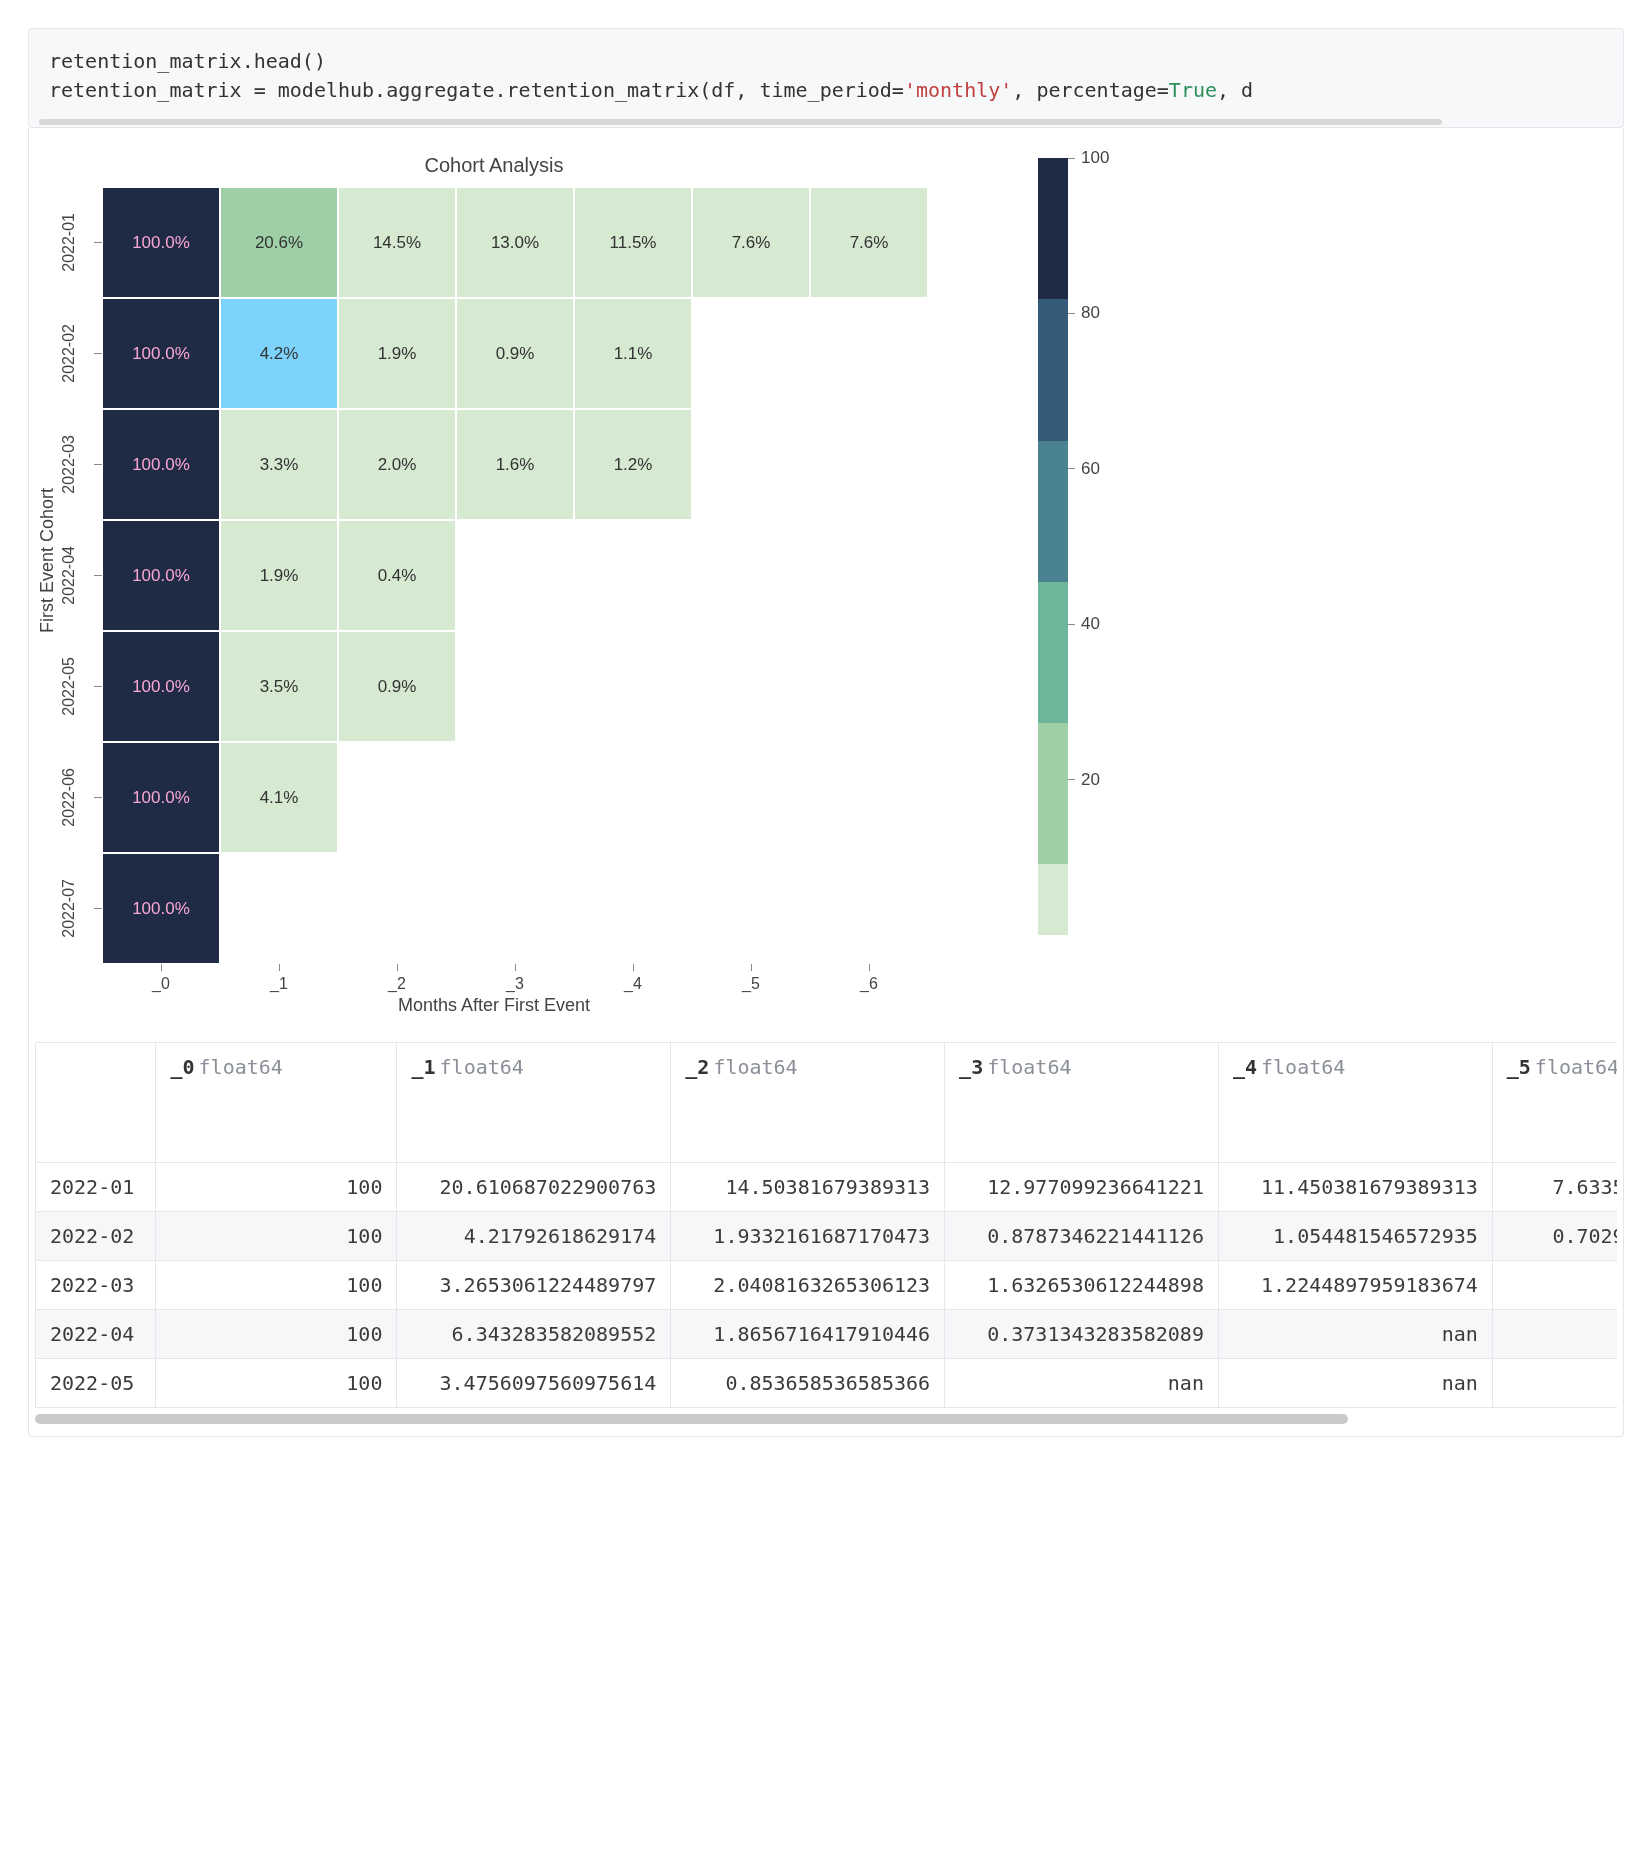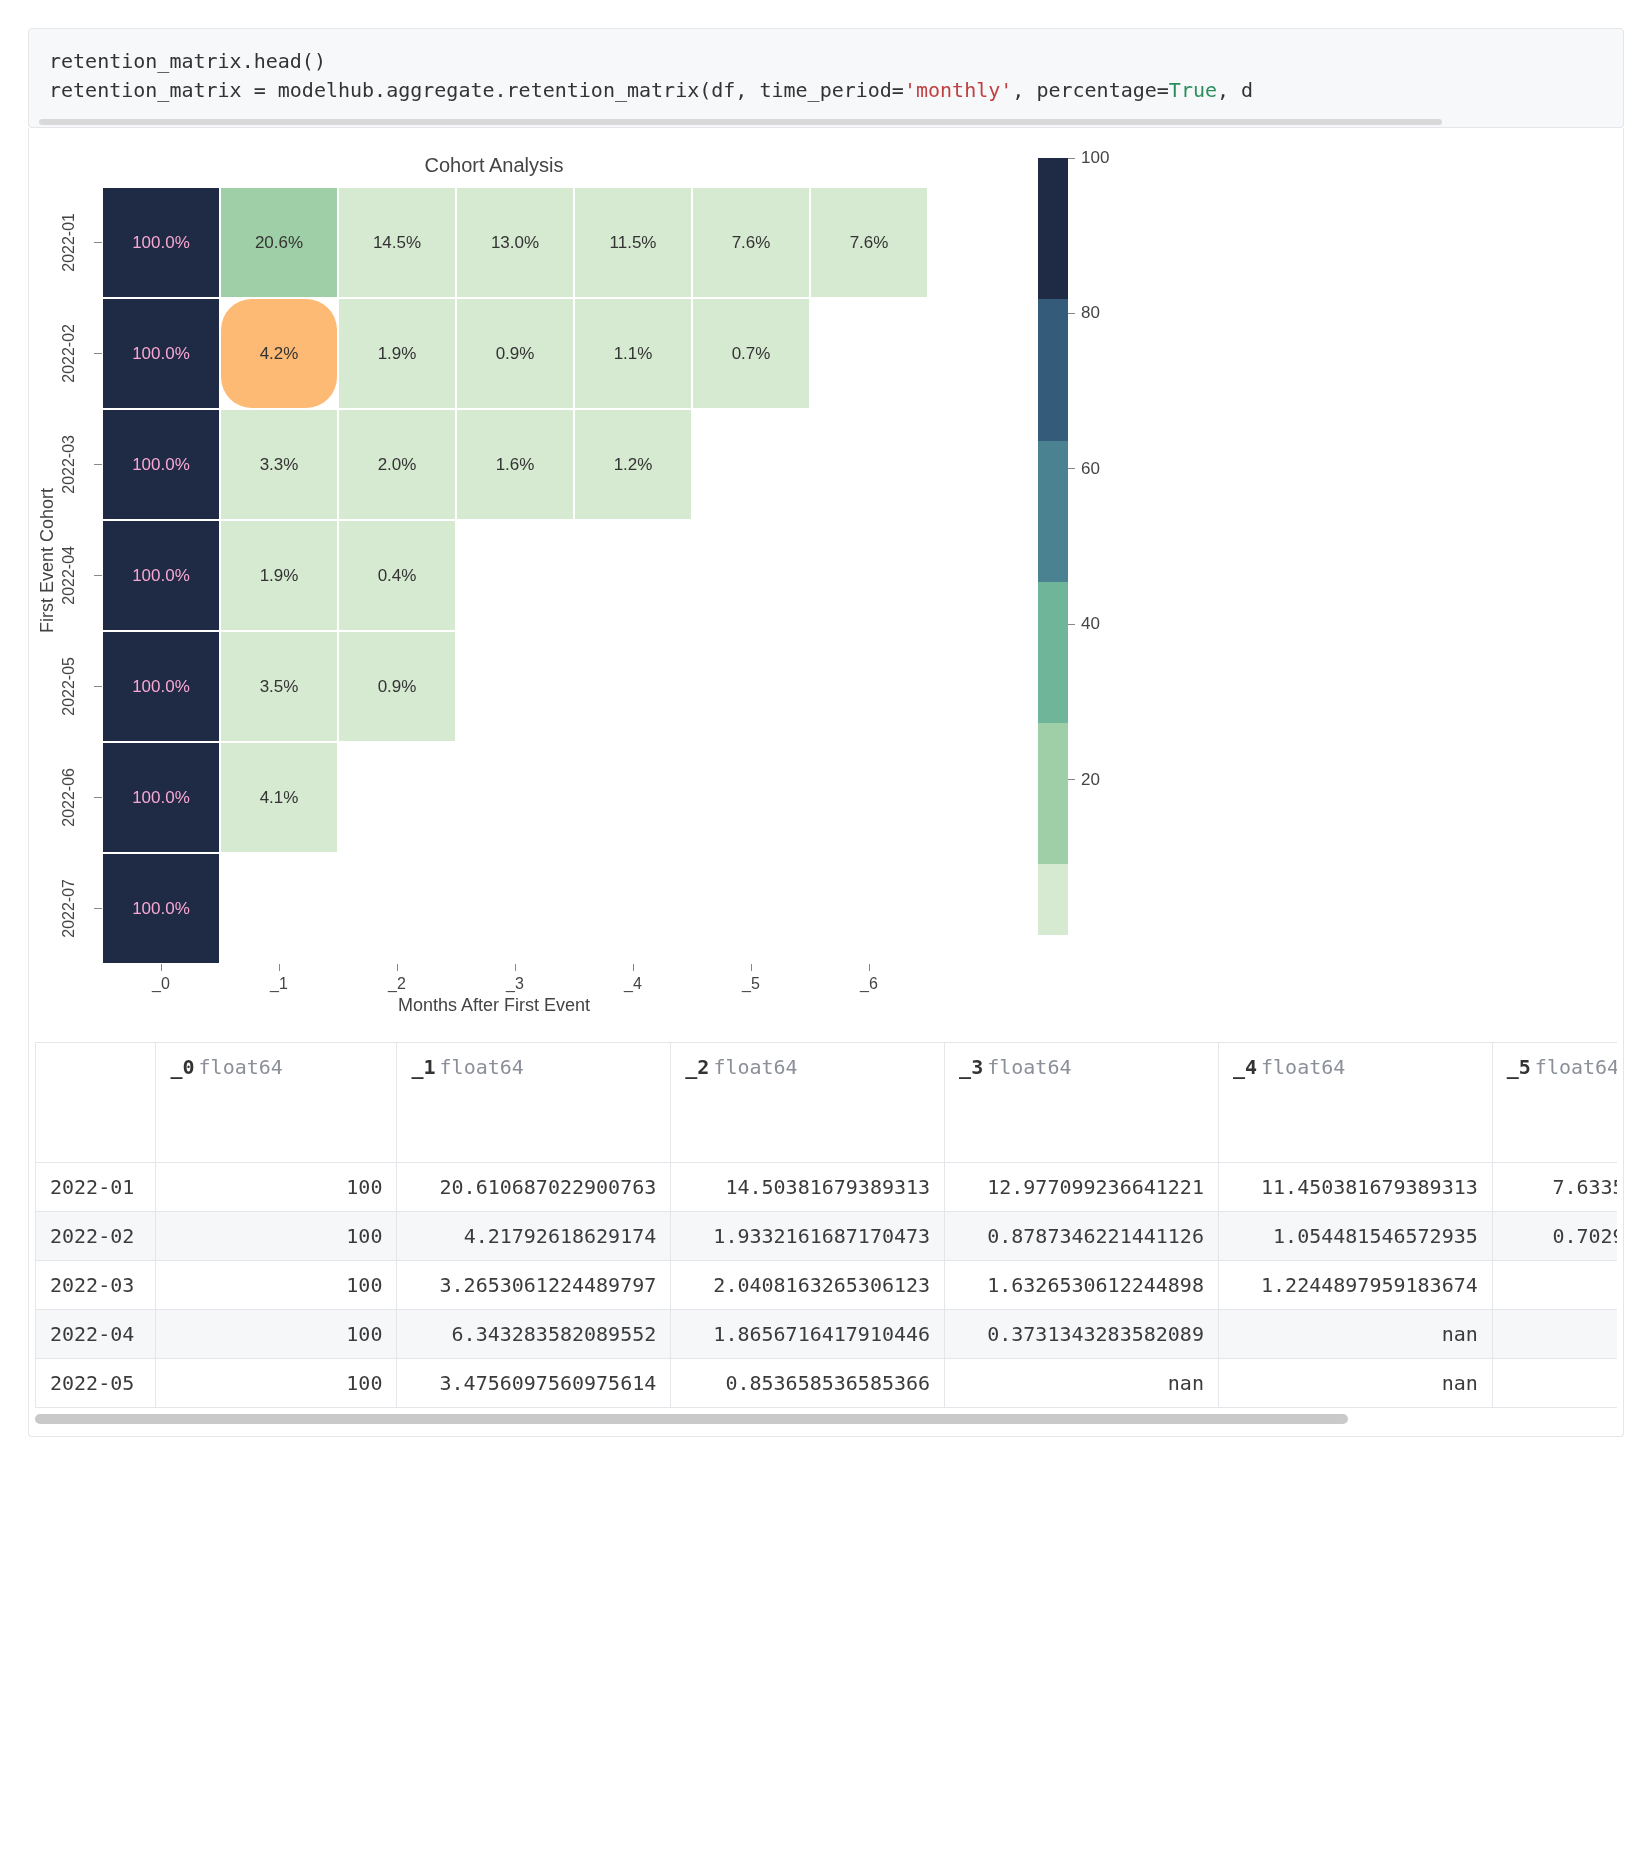--- a/index.html
+++ b/index.html
@@ -272,25 +272,24 @@
             <div class="cell" style="background: rgb(214, 233, 209);">14.5%</div>
             <div class="cell" style="background: rgb(214, 233, 209);">13.0%</div>
             <div class="cell" style="background: rgb(214, 233, 209);">11.5%</div>
             <div class="cell" style="background: rgb(214, 233, 209);">7.6%</div>
             <div class="cell" style="background: rgb(214, 233, 209);">7.6%</div>
           </div>
           <div class="hm-row">
             <div class="y-tick">2022-02</div>
             <div class="y-tick-dash"></div>
             <div class="cell dark" style="background: rgb(31, 42, 68);">100.0%</div>
-            <div class="cell" style="background: #fdba74; border-radius: 32px;">4.2%</div>
+            <div class="cell" style="background: #7dd3fc;">4.2%</div>
             <div class="cell" style="background: rgb(214, 233, 209);">1.9%</div>
             <div class="cell" style="background: rgb(214, 233, 209);">0.9%</div>
             <div class="cell" style="background: rgb(214, 233, 209);">1.1%</div>
-            <div class="cell" style="background: rgb(214, 233, 209);">0.7%</div>
             <div class="cell" style="background: transparent; border: 1px solid transparent;"></div>
           </div>
           <div class="hm-row">
             <div class="y-tick">2022-03</div>
             <div class="y-tick-dash"></div>
             <div class="cell dark" style="background: rgb(31, 42, 68);">100.0%</div>
             <div class="cell" style="background: rgb(214, 233, 209);">3.3%</div>
             <div class="cell" style="background: rgb(214, 233, 209);">2.0%</div>
             <div class="cell" style="background: rgb(214, 233, 209);">1.6%</div>
             <div class="cell" style="background: rgb(214, 233, 209);">1.2%</div>

